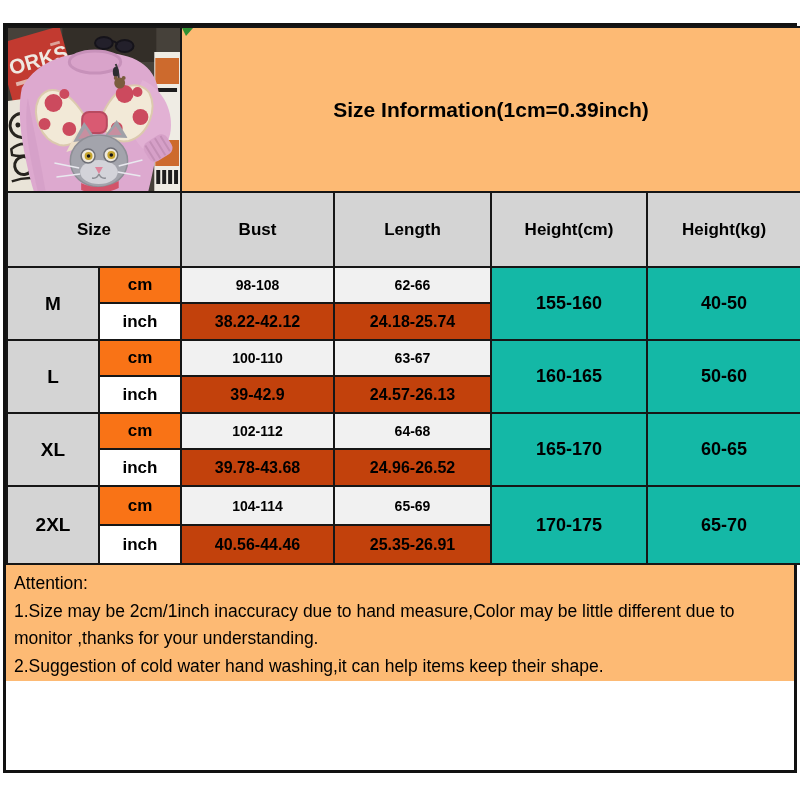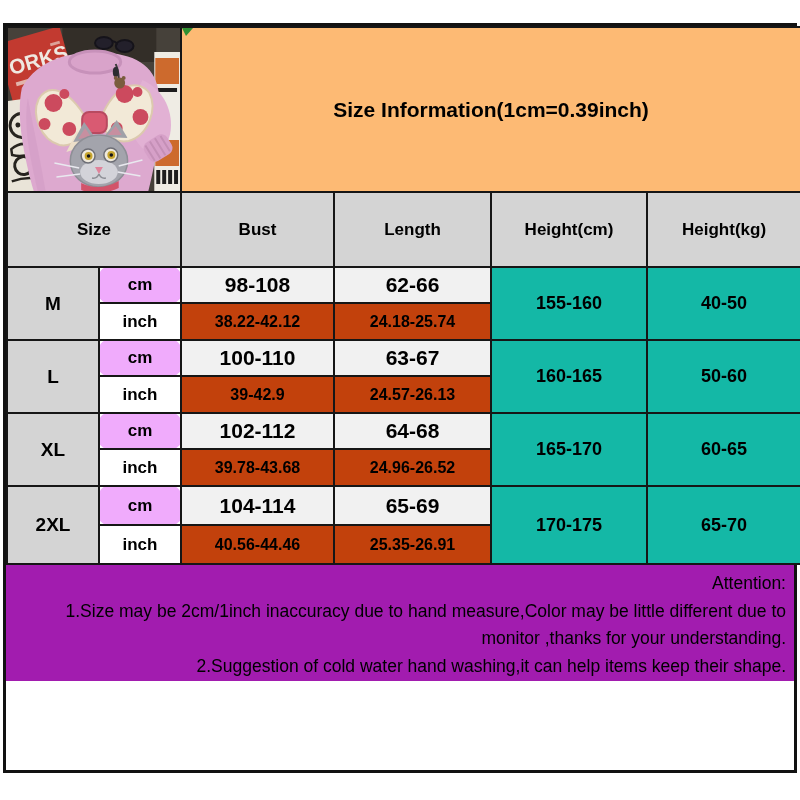--- a/index.html
+++ b/index.html
@@ -28,36 +28,36 @@
   td.title-cell { background: #fdba74; font-weight: bold; font-size: 21px; position: relative; }
   tr.title-row { height: 163px; }
   tr.header-row { height: 75px; }
   tr.sub-cm { height: 36px; }
   tr.sub-inch { height: 37px; }
   tr.sub-cm-last { height: 39px; }
   tr.sub-inch-last { height: 39px; }
   .hdr { background: #d4d4d4; font-weight: bold; font-size: 17px; }
   .size-name { background: #d4d4d4; font-weight: bold; font-size: 19px; }
   .unit { font-weight: bold; font-size: 17px; }
-  .cm-bg { background: #f0abfc; border-radius: 9px; }
+  .cm-bg { background: #f97316; }
   .inch-bg { background: #ffffff; margin-top: 10px; }
-  .val-cm { background: #f1f1f1; font-weight: bold; font-size: 21px; }
+  .val-cm { background: #f1f1f1; font-weight: bold; font-size: 14px; }
   .val-inch { background: #c2410c; font-weight: bold; font-size: 16px; }
   .range { background: #14b8a6; font-weight: bold; font-size: 18px; }
   .corner-marker {
     position: absolute; top: 0; left: 0;
     width: 0; height: 0;
     border-top: 8px solid #2f9032;
     border-left: 4px solid transparent;
     border-right: 7px solid transparent;
   }
   .attention {
     padding: 5px 8px 0 8px;
     font-size: 17.5px; line-height: 1.58;
-    text-align: right; background: #a21caf;
+    text-align: left; background: #fdba74;
   }
   .attention div { white-space: normal; }
   .photo-wrap { width: 100%; height: 163px; display: block; }
   svg { display: block; }
 </style>
 </head>
 <body>
 
 <div class="sheet">
   <table class="size-table">

